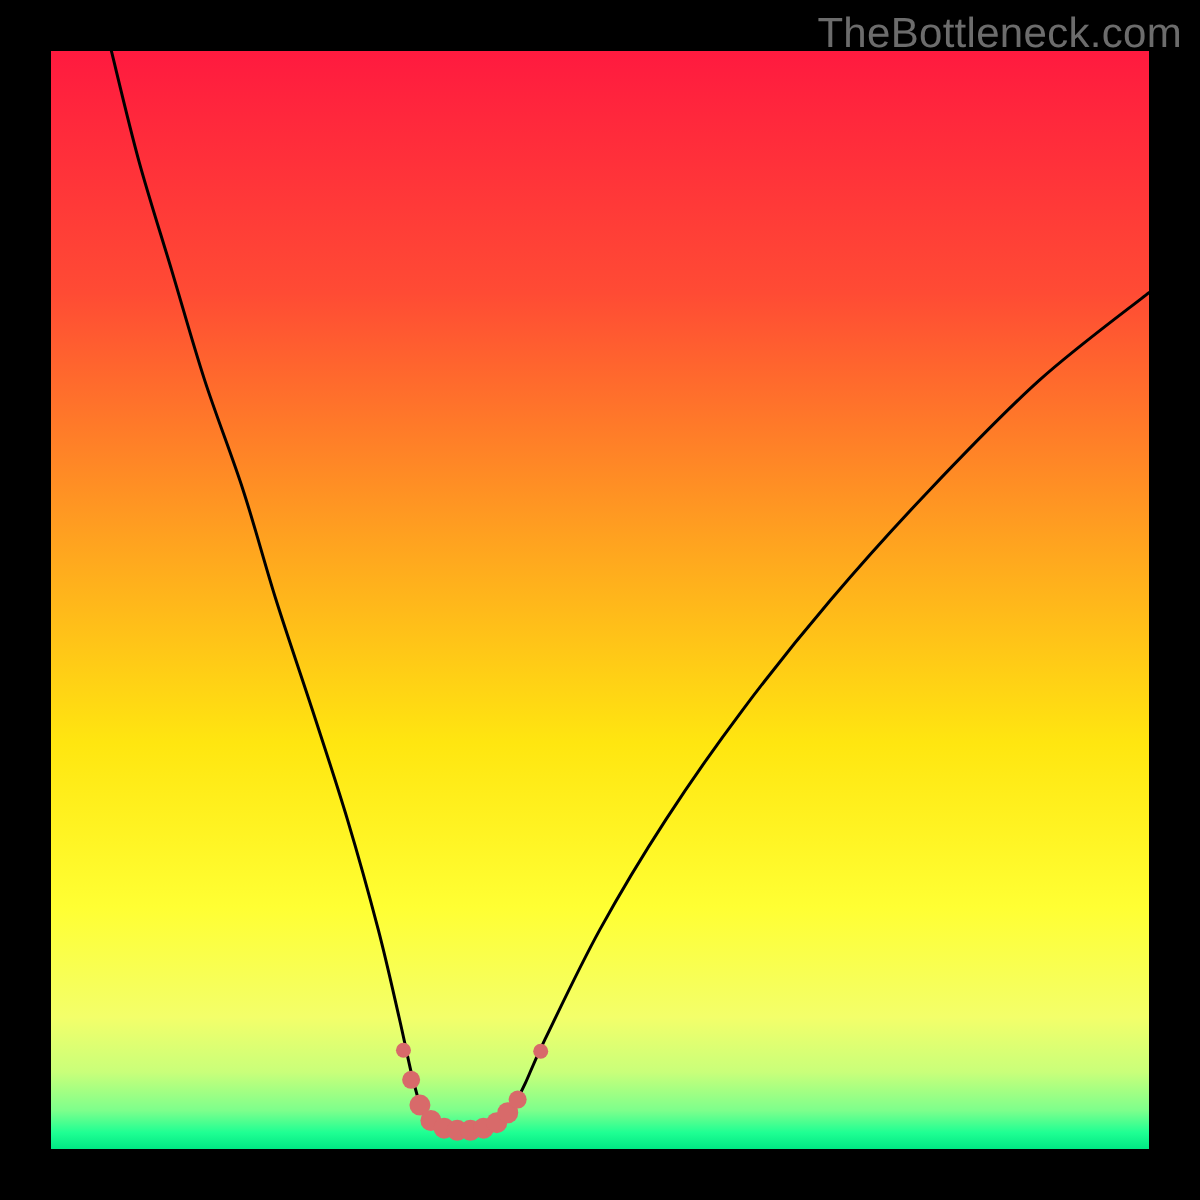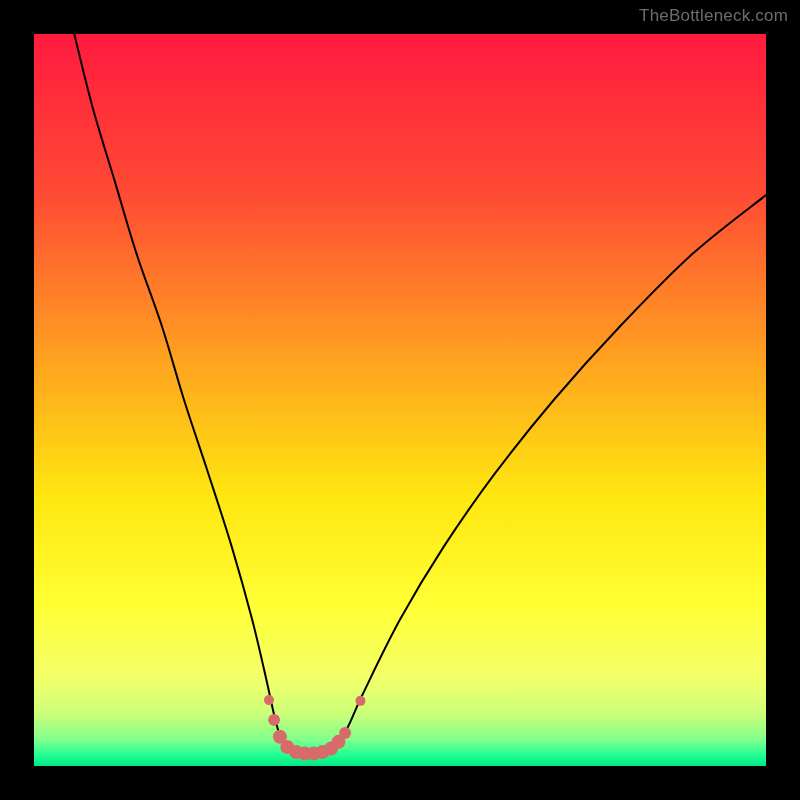--- a/index.html
+++ b/index.html
@@ -30,21 +30,21 @@
   .plot svg {
     display: block;
     width: 732px;
     height: 732px;
   }
   .watermark {
     position: absolute;
     top: 6px;
     right: 12px;
     color: #6c6c6c;
-    font-size: 17px;
+    font-size: 28px;
     font-weight: 500;
     letter-spacing: 0.2px;
     user-select: none;
   }
 </style>
 </head>
 <body>
 
 <div class="frame">
   <div class="watermark">TheBottleneck.com</div>

